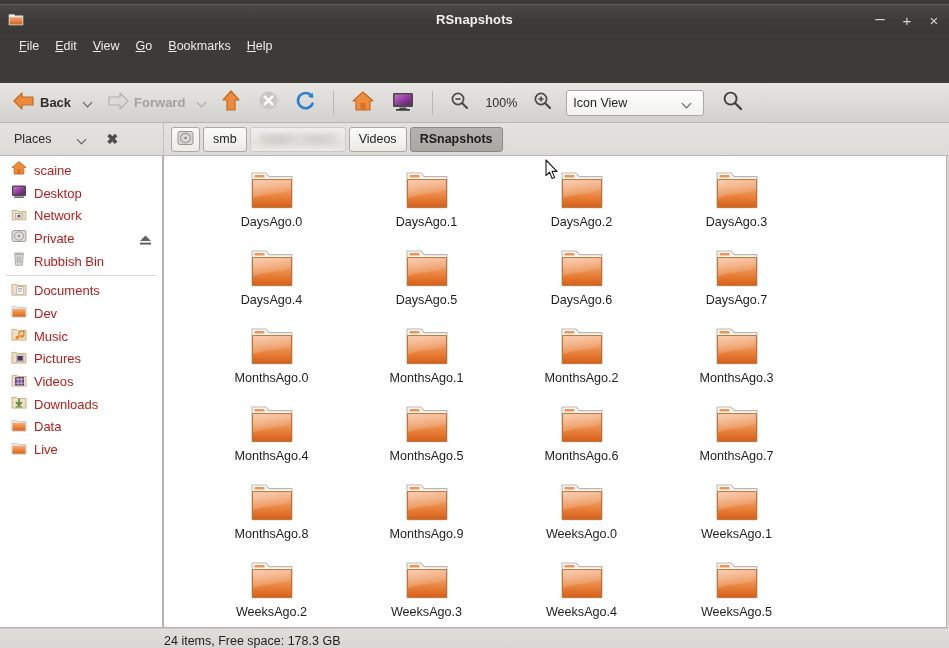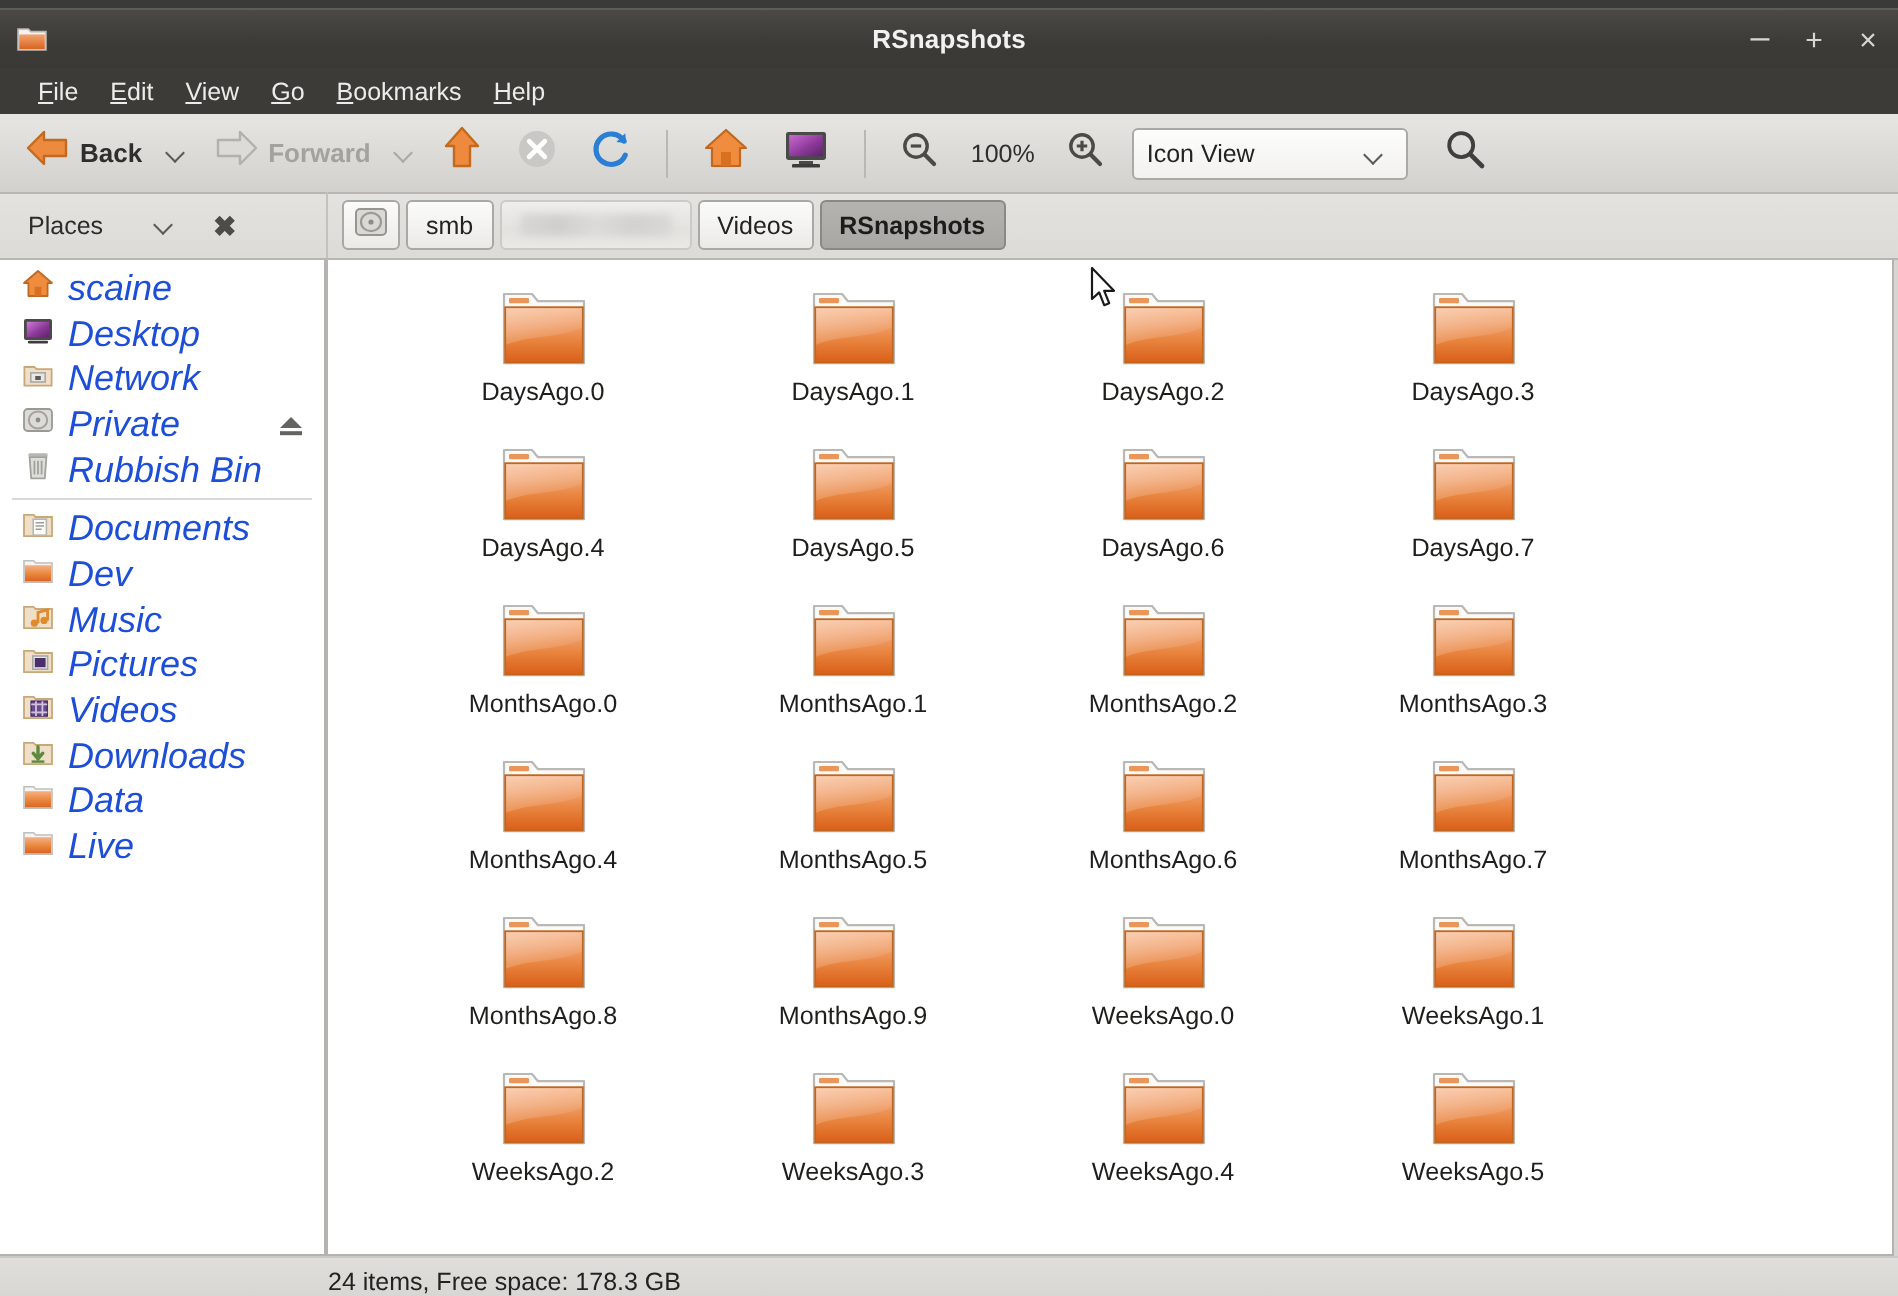--- a/index.html
+++ b/index.html
@@ -60,20 +60,21 @@
   .menu-item u { text-decoration: underline; }
 
   
   #toolbar {
     height: 40px; min-height: 40px;
     background: linear-gradient(to bottom, #e7e6e3 0%, #dcdbd8 50%, #d2d1cd 100%);
     border-bottom: 1px solid #b7b6b2;
     display: flex; align-items: center;
     padding: 0 6px;
     gap: 4px;
+    margin-top: 26px;
   }
   .tb-btn {
     display: flex; align-items: center; gap: 4px;
     height: 30px; padding: 0 5px;
     cursor: default; border: 1px solid transparent; border-radius: 3px;
   }
   .tb-label { font-size: 13px; color: #2e2e2c; font-weight: bold; }
   .tb-label.dim { color: #a3a29e; font-weight: bold; }
   .chev { width: 9px; height: 9px; position: relative; margin: 0 3px; }
   .chev::after {
@@ -97,21 +98,21 @@
     cursor: default; position: relative;
   }
   #viewselect .vs-label { font-size: 12.5px; color: #232321; }
   #viewselect .chev { position: absolute; right: 8px; top: 8px; }
 
   
   #pathrow {
     height: 33px; min-height: 33px;
     background: linear-gradient(to bottom, #e3e2df 0%, #dcdbd7 100%);
     border-bottom: 1px solid #b7b6b2;
-    display: flex; align-items: flex-end;
+    display: flex; align-items: center;
   }
   #places-head {
     width: 163px; min-width: 163px; height: 33px;
     display: flex; align-items: center;
     padding-left: 14px;
   }
   #places-head .ph-label { font-size: 12.5px; color: #2c2c2a; }
   #places-head .ph-chev { margin-left: 26px; }
   #places-close {
     margin-left: 17px; font-size: 14px; color: #4c4c49;
@@ -161,21 +162,21 @@
     margin: 0;
     padding-top: 3px;
     overflow: hidden;
   }
   .sb-item {
     height: 22.7px;
     display: flex; align-items: center;
     padding-left: 11px; gap: 7px;
     cursor: default; position: relative;
   }
-  .sb-label { font-size: 18px; color: #1d4ed8; white-space: nowrap; font-style: italic; }
+  .sb-label { font-size: 13px; color: #b91c1c; white-space: nowrap; }
   .sb-sep { height: 1px; background: #d9d8d5; margin: 3px 6px 3px 6px; }
   .eject {
     position: absolute; right: 10px; top: 5px;
     width: 13px; height: 12px;
   }
 
   #content {
     flex: 1; display: flex; flex-direction: column; min-width: 0;
     border-top: none;
   }

